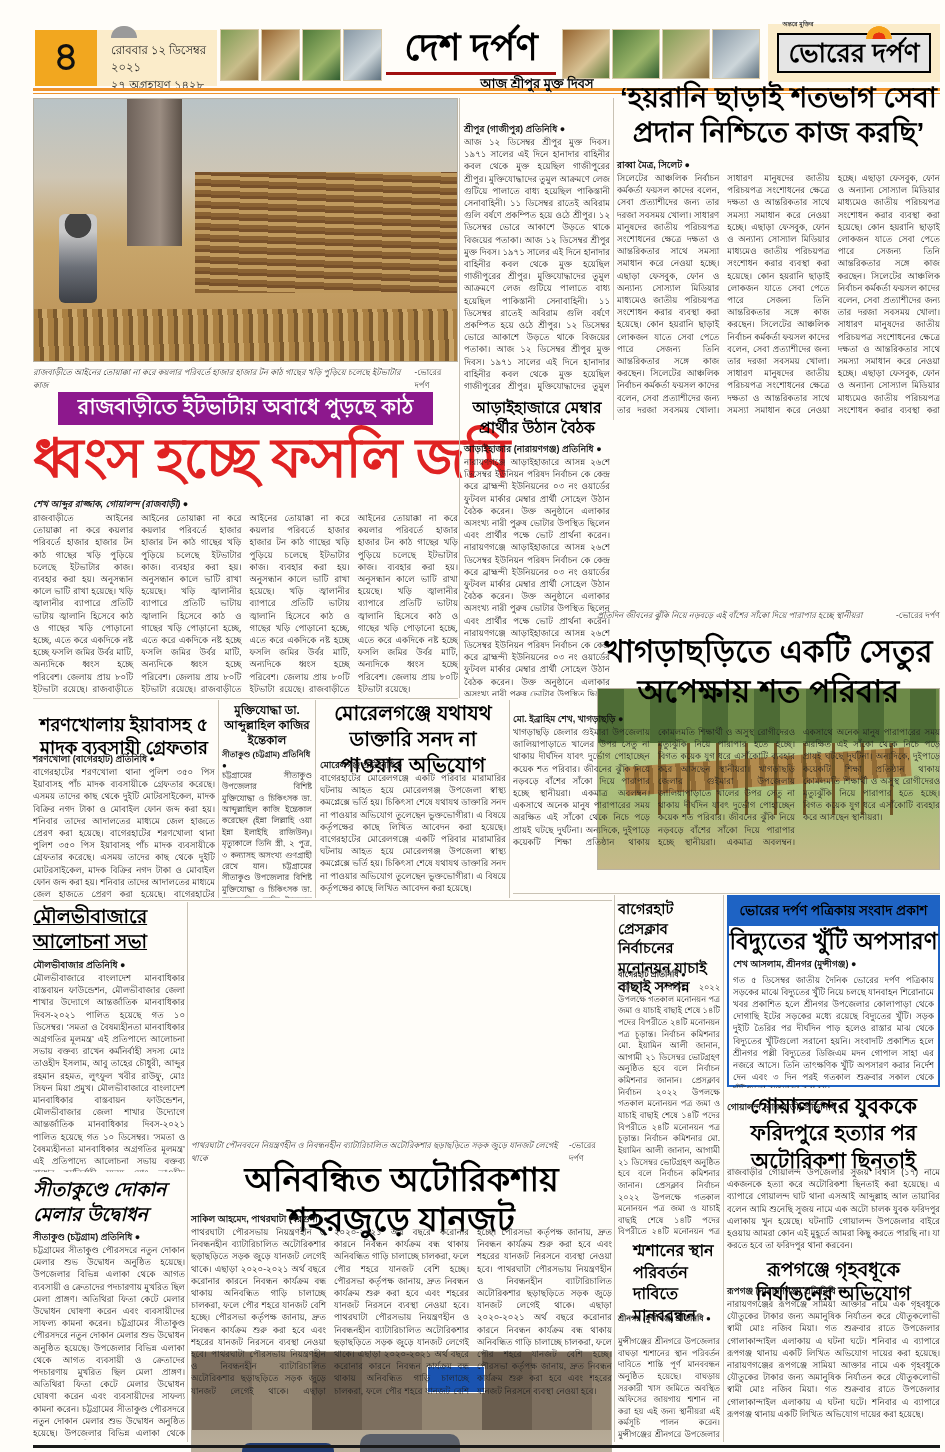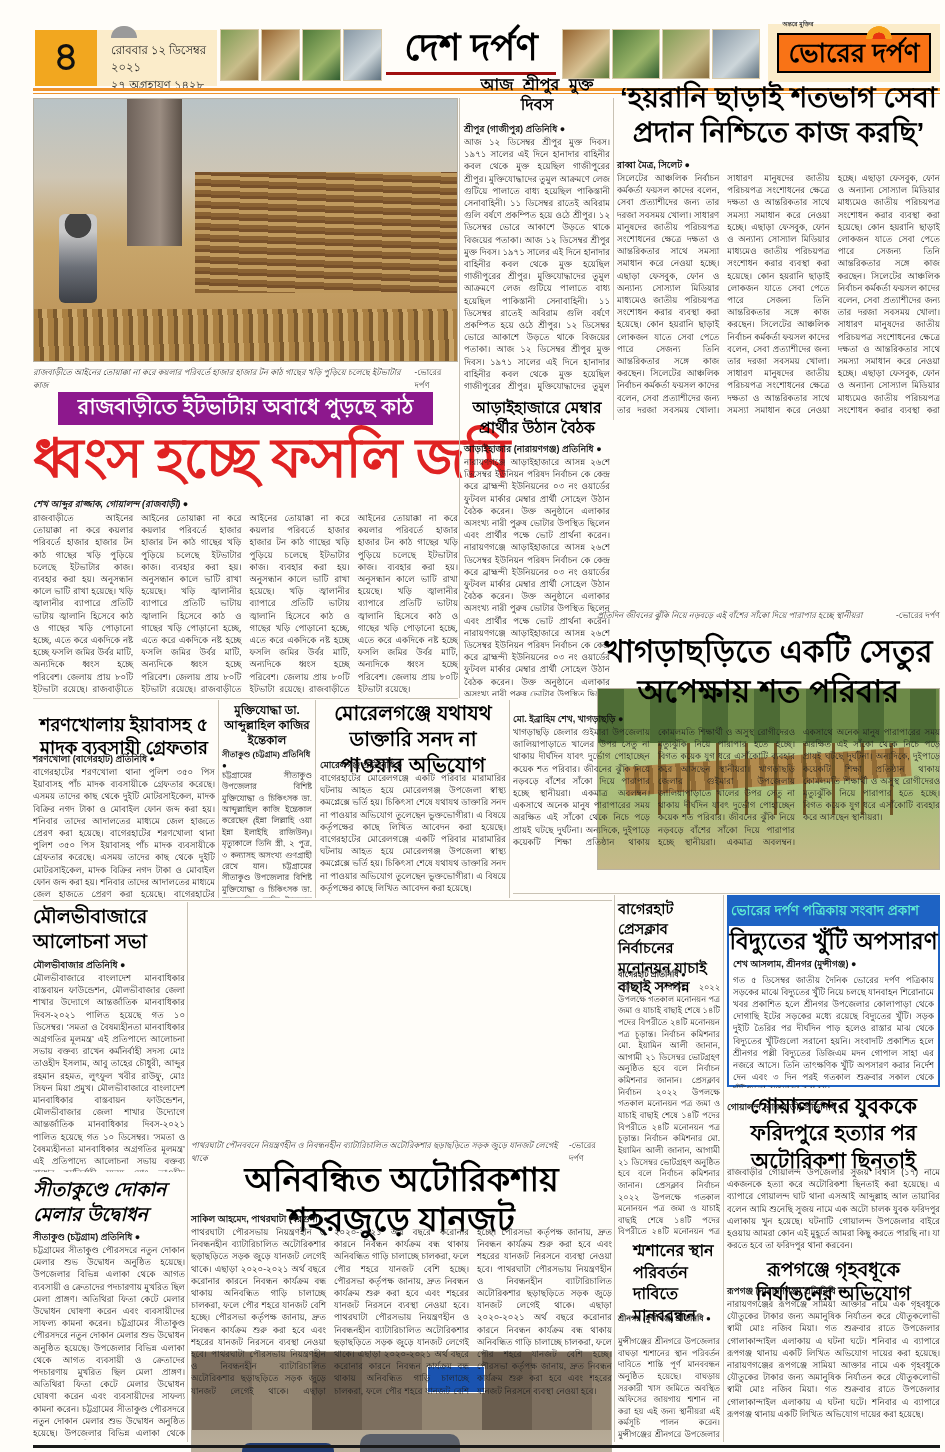--- a/index.html
+++ b/index.html
@@ -15,21 +15,21 @@
   .pagenum { background:#f2a71f; color:#111; font-weight:bold; font-size:40px;
     display:flex; align-items:center; justify-content:center; }
   .datebox { background:#fbecca; font-size:11.5px; line-height:1.5; padding:12px 6px 0 14px; color:#222; }
   .datebox .fold { position:absolute; top:-4px; left:14px; width:26px; height:12px;
     background:#9a9a9a; border-radius:12px 12px 0 0; }
   .section-title { font-size:37px; font-weight:bold; color:#000; text-align:center;
     line-height:1.2; border-bottom:3px solid #a01010; padding-bottom:2px; }
   .strip { display:flex; gap:2px; }
   .strip div { flex:1; border:1px solid #d8c9a8; }
   .logo-outer { background:#fbecca; display:flex; align-items:center; justify-content:center; }
-  .logo-box { position:relative; background:#f97316; border:2px solid #000; padding:2px 10px 0 10px;
+  .logo-box { position:relative; background:#e5e5e5; border:2px solid #000; padding:2px 10px 0 10px;
     font-size:26px; font-weight:bold; color:#000; line-height:1.3; }
   .sun { position:absolute; top:-9px; left:58%; width:26px; height:13px;
     background:radial-gradient(circle at 50% 100%, #e83510 0 35%, #f6a21d 36% 70%, transparent 71%);
     border-radius:26px 26px 0 0; }
   .logo-tag { position:absolute; top:-14px; left:4px; font-size:6px; color:#333; font-weight:bold; }
   .mast-rule { background:#ef922b; }
 
   
   .kicker { background:#8d188d; color:#fff; font-weight:bold; font-size:21px;
     display:flex; align-items:center; justify-content:center; }
@@ -75,22 +75,22 @@
   .ph-street .rick2 { position:absolute; left:40%; bottom:8%; width:24%; height:56%;
     background:linear-gradient(180deg,#5a5f69 20%,#d7b62a 55%,#25407c 100%); border-radius:10px 10px 4px 4px; }
 
   .thumb1 { background:linear-gradient(135deg,#7f9c55,#c8bd8a 60%,#8a6f3f); }
   .thumb2 { background:linear-gradient(135deg,#96642f,#d8c294 60%,#5e7a3a); }
   .thumb3 { background:linear-gradient(135deg,#4f7a3a,#9cb56a 60%,#2f5c2f); }
   .thumb4 { background:linear-gradient(135deg,#8898a5,#cdd6da 60%,#5d707e); }
 
   
   .blue-box { border:2px solid #1e63c4; background:#fff; }
-  .blue-box .bar { background:#1e63c4; color:#5eead4; font-weight:bold; font-size:13.5px;
-    text-align:left; padding:3px 2px; }
+  .blue-box .bar { background:#1e63c4; color:#000000; font-weight:bold; font-size:13.5px;
+    text-align:center; padding:3px 2px; }
   .bottom-rule { background:#1a1a1a; }
 </style>
 </head>
 <body>
 
 <div class="page">
 
   <div class="abs pagenum" style="left:35px;top:30px;width:62px;height:56px;">৪</div>
   <div class="abs datebox" style="left:97px;top:30px;width:120px;height:56px;">
     <div class="fold"></div>
@@ -133,21 +133,21 @@
   <div class="abs kicker" style="left:58px;top:392px;width:375px;height:33px;">রাজবাড়ীতে ইটভাটায় অবাধে পুড়ছে কাঠ</div>
   <div class="abs hl-red" style="left:33px;top:430px;width:425px;">ধ্বংস হচ্ছে ফসলি জমি</div>
   <div class="abs byline" style="left:33px;top:497px;width:425px;font-style:italic;">শেখ আব্দুর রাজ্জাক, গোয়ালন্দ (রাজবাড়ী) ●</div>
   <div class="abs" style="left:33px;top:512px;width:425px;height:184px;">
     <div class="body-txt cols-4">রাজবাড়ীতে আইনের তোয়াক্কা না করে কয়লার পরিবর্তে হাজার হাজার টন কাঠ গাছের খড়ি পুড়িয়ে চলেছে ইটভাটার কাজ। ব্যবহার করা হয়। অনুসন্ধান কালে ভাটি রাখা হয়েছে। খড়ি জ্বালানীর ব্যাপারে প্রতিটি ভাটায় জ্বালানি হিসেবে কাঠ ও গাছের খড়ি পোড়ানো হচ্ছে, এতে করে একদিকে নষ্ট হচ্ছে ফসলি জমির উর্বর মাটি, অন্যদিকে ধ্বংস হচ্ছে পরিবেশ। জেলায় প্রায় ৮০টি ইটভাটা রয়েছে। রাজবাড়ীতে আইনের তোয়াক্কা না করে কয়লার পরিবর্তে হাজার হাজার টন কাঠ গাছের খড়ি পুড়িয়ে চলেছে ইটভাটার কাজ। ব্যবহার করা হয়। অনুসন্ধান কালে ভাটি রাখা হয়েছে। খড়ি জ্বালানীর ব্যাপারে প্রতিটি ভাটায় জ্বালানি হিসেবে কাঠ ও গাছের খড়ি পোড়ানো হচ্ছে, এতে করে একদিকে নষ্ট হচ্ছে ফসলি জমির উর্বর মাটি, অন্যদিকে ধ্বংস হচ্ছে পরিবেশ। জেলায় প্রায় ৮০টি ইটভাটা রয়েছে। রাজবাড়ীতে আইনের তোয়াক্কা না করে কয়লার পরিবর্তে হাজার হাজার টন কাঠ গাছের খড়ি পুড়িয়ে চলেছে ইটভাটার কাজ। ব্যবহার করা হয়। অনুসন্ধান কালে ভাটি রাখা হয়েছে। খড়ি জ্বালানীর ব্যাপারে প্রতিটি ভাটায় জ্বালানি হিসেবে কাঠ ও গাছের খড়ি পোড়ানো হচ্ছে, এতে করে একদিকে নষ্ট হচ্ছে ফসলি জমির উর্বর মাটি, অন্যদিকে ধ্বংস হচ্ছে পরিবেশ। জেলায় প্রায় ৮০টি ইটভাটা রয়েছে। রাজবাড়ীতে আইনের তোয়াক্কা না করে কয়লার পরিবর্তে হাজার হাজার টন কাঠ গাছের খড়ি পুড়িয়ে চলেছে ইটভাটার কাজ। ব্যবহার করা হয়। অনুসন্ধান কালে ভাটি রাখা হয়েছে। খড়ি জ্বালানীর ব্যাপারে প্রতিটি ভাটায় জ্বালানি হিসেবে কাঠ ও গাছের খড়ি পোড়ানো হচ্ছে, এতে করে একদিকে নষ্ট হচ্ছে ফসলি জমির উর্বর মাটি, অন্যদিকে ধ্বংস হচ্ছে পরিবেশ। জেলায় প্রায় ৮০টি ইটভাটা রয়েছে।</div>
   </div>
 
   <div class="abs divider-v" style="left:459px;top:98px;height:600px;"></div>
   <div class="abs divider-v" style="left:613px;top:98px;height:322px;"></div>
 
-  <div class="abs hl" style="left:464px;top:76px;width:146px;font-size:16px;line-height:1.25;font-family:Liberation Mono, monospace;">আজ শ্রীপুর মুক্ত দিবস</div>
+  <div class="abs hl" style="left:464px;top:76px;width:146px;font-size:13px;line-height:1.25;">আজ শ্রীপুর মুক্ত দিবস</div>
   <div class="abs byline" style="left:464px;top:122px;width:146px;">শ্রীপুর (গাজীপুর) প্রতিনিধি ●</div>
   <div class="abs" style="left:464px;top:136px;width:146px;height:256px;">
     <div class="body-txt">আজ ১২ ডিসেম্বর শ্রীপুর মুক্ত দিবস। ১৯৭১ সালের এই দিনে হানাদার বাহিনীর কবল থেকে মুক্ত হয়েছিল গাজীপুরের শ্রীপুর। মুক্তিযোদ্ধাদের তুমুল আক্রমণে লেজ গুটিয়ে পালাতে বাধ্য হয়েছিল পাকিস্তানী সেনাবাহিনী। ১১ ডিসেম্বর রাতেই অবিরাম গুলি বর্ষণে প্রকম্পিত হয়ে ওঠে শ্রীপুর। ১২ ডিসেম্বর ভোরে আকাশে উড়তে থাকে বিজয়ের পতাকা। আজ ১২ ডিসেম্বর শ্রীপুর মুক্ত দিবস। ১৯৭১ সালের এই দিনে হানাদার বাহিনীর কবল থেকে মুক্ত হয়েছিল গাজীপুরের শ্রীপুর। মুক্তিযোদ্ধাদের তুমুল আক্রমণে লেজ গুটিয়ে পালাতে বাধ্য হয়েছিল পাকিস্তানী সেনাবাহিনী। ১১ ডিসেম্বর রাতেই অবিরাম গুলি বর্ষণে প্রকম্পিত হয়ে ওঠে শ্রীপুর। ১২ ডিসেম্বর ভোরে আকাশে উড়তে থাকে বিজয়ের পতাকা। আজ ১২ ডিসেম্বর শ্রীপুর মুক্ত দিবস। ১৯৭১ সালের এই দিনে হানাদার বাহিনীর কবল থেকে মুক্ত হয়েছিল গাজীপুরের শ্রীপুর। মুক্তিযোদ্ধাদের তুমুল আক্রমণে লেজ গুটিয়ে পালাতে বাধ্য হয়েছিল পাকিস্তানী সেনাবাহিনী। ১১ ডিসেম্বর রাতেই অবিরাম গুলি বর্ষণে প্রকম্পিত হয়ে ওঠে শ্রীপুর। ১২ ডিসেম্বর ভোরে আকাশে উড়তে থাকে বিজয়ের পতাকা।</div>
   </div>
   <div class="abs hl" style="left:464px;top:398px;width:146px;font-size:15.5px;line-height:1.3;">আড়াইহাজারে মেম্বার প্রার্থীর উঠান বৈঠক</div>
   <div class="abs byline" style="left:464px;top:442px;width:146px;">আড়াইহাজার (নারায়ণগঞ্জ) প্রতিনিধি ●</div>
   <div class="abs" style="left:464px;top:456px;width:146px;height:240px;">
     <div class="body-txt">নারায়ণগঞ্জে আড়াইহাজারে আসন্ন ২৬শে ডিসেম্বর ইউনিয়ন পরিষদ নির্বাচন কে কেন্দ্র করে ব্রাহ্মন্দী ইউনিয়নের ০৩ নং ওয়ার্ডের ফুটবল মার্কার মেম্বার প্রার্থী সোহেল উঠান বৈঠক করেন। উক্ত অনুষ্ঠানে এলাকার অসংখ্য নারী পুরুষ ভোটার উপস্থিত ছিলেন এবং প্রার্থীর পক্ষে ভোট প্রার্থনা করেন। নারায়ণগঞ্জে আড়াইহাজারে আসন্ন ২৬শে ডিসেম্বর ইউনিয়ন পরিষদ নির্বাচন কে কেন্দ্র করে ব্রাহ্মন্দী ইউনিয়নের ০৩ নং ওয়ার্ডের ফুটবল মার্কার মেম্বার প্রার্থী সোহেল উঠান বৈঠক করেন। উক্ত অনুষ্ঠানে এলাকার অসংখ্য নারী পুরুষ ভোটার উপস্থিত ছিলেন এবং প্রার্থীর পক্ষে ভোট প্রার্থনা করেন। নারায়ণগঞ্জে আড়াইহাজারে আসন্ন ২৬শে ডিসেম্বর ইউনিয়ন পরিষদ নির্বাচন কে কেন্দ্র করে ব্রাহ্মন্দী ইউনিয়নের ০৩ নং ওয়ার্ডের ফুটবল মার্কার মেম্বার প্রার্থী সোহেল উঠান বৈঠক করেন। উক্ত অনুষ্ঠানে এলাকার অসংখ্য নারী পুরুষ ভোটার উপস্থিত ছিলেন এবং প্রার্থীর পক্ষে ভোট প্রার্থনা করেন।</div>
   </div>
 
@@ -188,21 +188,21 @@
 
   <div class="abs divider-v" style="left:315px;top:700px;height:198px;"></div>
   <div class="abs hl" style="left:320px;top:700px;width:186px;font-size:20px;line-height:1.3;">মোরেলগঞ্জে যথাযথ ডাক্তারি সনদ না পাওয়ার অভিযোগ</div>
   <div class="abs byline" style="left:320px;top:758px;width:186px;">মোরেলগঞ্জ প্রতিনিধি ●</div>
   <div class="abs" style="left:320px;top:772px;width:186px;height:126px;">
     <div class="body-txt">বাগেরহাটের মোরেলগঞ্জে একটি পরিবার মারামারির ঘটনায় আহত হয়ে মোরেলগঞ্জ উপজেলা স্বাস্থ্য কমপ্লেক্সে ভর্তি হয়। চিকিৎসা শেষে যথাযথ ডাক্তারি সনদ না পাওয়ার অভিযোগ তুলেছেন ভুক্তভোগীরা। এ বিষয়ে কর্তৃপক্ষের কাছে লিখিত আবেদন করা হয়েছে। বাগেরহাটের মোরেলগঞ্জে একটি পরিবার মারামারির ঘটনায় আহত হয়ে মোরেলগঞ্জ উপজেলা স্বাস্থ্য কমপ্লেক্সে ভর্তি হয়। চিকিৎসা শেষে যথাযথ ডাক্তারি সনদ না পাওয়ার অভিযোগ তুলেছেন ভুক্তভোগীরা। এ বিষয়ে কর্তৃপক্ষের কাছে লিখিত আবেদন করা হয়েছে।</div>
   </div>
   <div class="abs divider-v" style="left:509px;top:700px;height:198px;"></div>
 
   <div class="abs divider-h" style="left:33px;top:900px;width:579px;"></div>
-  <div class="abs hl" style="left:33px;top:905px;width:152px;font-size:19px;line-height:1.3;text-align:left;">মৌলভীবাজারে আলোচনা সভা</div>
+  <div class="abs hl" style="left:33px;top:905px;width:152px;font-size:19px;line-height:1.3;text-align:left;text-decoration:underline;">মৌলভীবাজারে আলোচনা সভা</div>
   <div class="abs byline" style="left:33px;top:958px;width:152px;">মৌলভীবাজার প্রতিনিধি ●</div>
   <div class="abs" style="left:33px;top:972px;width:152px;height:200px;">
     <div class="body-txt">মৌলভীবাজারে বাংলাদেশ মানবাধিকার বাস্তবায়ন ফাউন্ডেশন, মৌলভীবাজার জেলা শাখার উদ্যোগে আন্তর্জাতিক মানবাধিকার দিবস-২০২১ পালিত হয়েছে গত ১০ ডিসেম্বর। ‘সমতা ও বৈষম্যহীনতা মানবাধিকার অগ্রগতির মূলমন্ত্র’ এই প্রতিপাদ্যে আলোচনা সভায় বক্তব্য রাখেন কর্মনির্বাহী সদস্য মোঃ তাওহীদ ইসলাম, আবু তাহের চৌধুরী, আব্দুর রহমান রহমত, লুৎফুল খবীর রাউফু, মোঃ সিফন মিয়া প্রমুখ। মৌলভীবাজারে বাংলাদেশ মানবাধিকার বাস্তবায়ন ফাউন্ডেশন, মৌলভীবাজার জেলা শাখার উদ্যোগে আন্তর্জাতিক মানবাধিকার দিবস-২০২১ পালিত হয়েছে গত ১০ ডিসেম্বর। ‘সমতা ও বৈষম্যহীনতা মানবাধিকার অগ্রগতির মূলমন্ত্র’ এই প্রতিপাদ্যে আলোচনা সভায় বক্তব্য রাখেন কর্মনির্বাহী সদস্য মোঃ তাওহীদ ইসলাম, আবু তাহের চৌধুরী, আব্দুর রহমান রহমত, লুৎফুল খবীর রাউফু, মোঃ সিফন মিয়া প্রমুখ।</div>
   </div>
   <div class="abs hl" style="left:33px;top:1178px;width:152px;font-size:19px;line-height:1.3;text-align:left;font-style:italic;">সীতাকুণ্ডে দোকান মেলার উদ্বোধন</div>
   <div class="abs byline" style="left:33px;top:1230px;width:152px;">সীতাকুণ্ড (চট্টগ্রাম) প্রতিনিধি ●</div>
   <div class="abs" style="left:33px;top:1244px;width:152px;height:196px;">
     <div class="body-txt">চট্টগ্রামের সীতাকুণ্ড পৌরসদরে নতুন দোকান মেলার শুভ উদ্বোধন অনুষ্ঠিত হয়েছে। উপজেলার বিভিন্ন এলাকা থেকে আগত ব্যবসায়ী ও ক্রেতাদের পদচারণায় মুখরিত ছিল মেলা প্রাঙ্গণ। অতিথিরা ফিতা কেটে মেলার উদ্বোধন ঘোষণা করেন এবং ব্যবসায়ীদের সাফল্য কামনা করেন। চট্টগ্রামের সীতাকুণ্ড পৌরসদরে নতুন দোকান মেলার শুভ উদ্বোধন অনুষ্ঠিত হয়েছে। উপজেলার বিভিন্ন এলাকা থেকে আগত ব্যবসায়ী ও ক্রেতাদের পদচারণায় মুখরিত ছিল মেলা প্রাঙ্গণ। অতিথিরা ফিতা কেটে মেলার উদ্বোধন ঘোষণা করেন এবং ব্যবসায়ীদের সাফল্য কামনা করেন। চট্টগ্রামের সীতাকুণ্ড পৌরসদরে নতুন দোকান মেলার শুভ উদ্বোধন অনুষ্ঠিত হয়েছে। উপজেলার বিভিন্ন এলাকা থেকে আগত ব্যবসায়ী ও ক্রেতাদের পদচারণায় মুখরিত ছিল মেলা প্রাঙ্গণ। অতিথিরা ফিতা কেটে মেলার উদ্বোধন ঘোষণা করেন এবং ব্যবসায়ীদের সাফল্য কামনা করেন।</div>
   </div>
   <div class="abs divider-v" style="left:187px;top:902px;height:540px;"></div>

